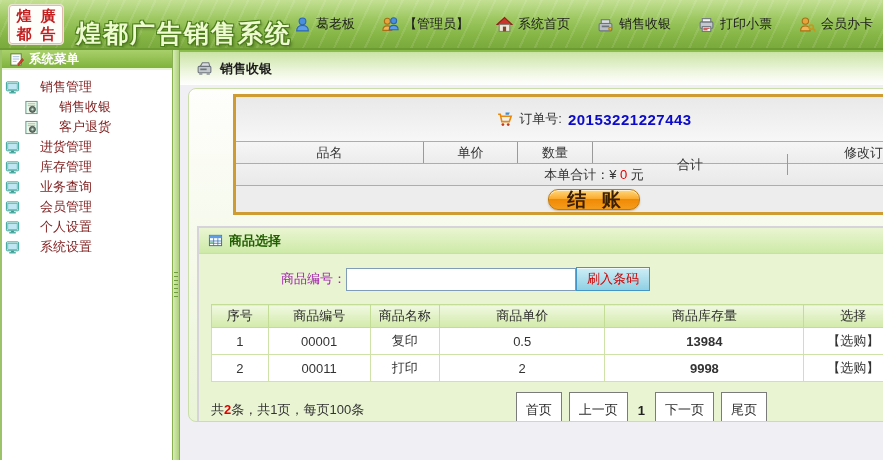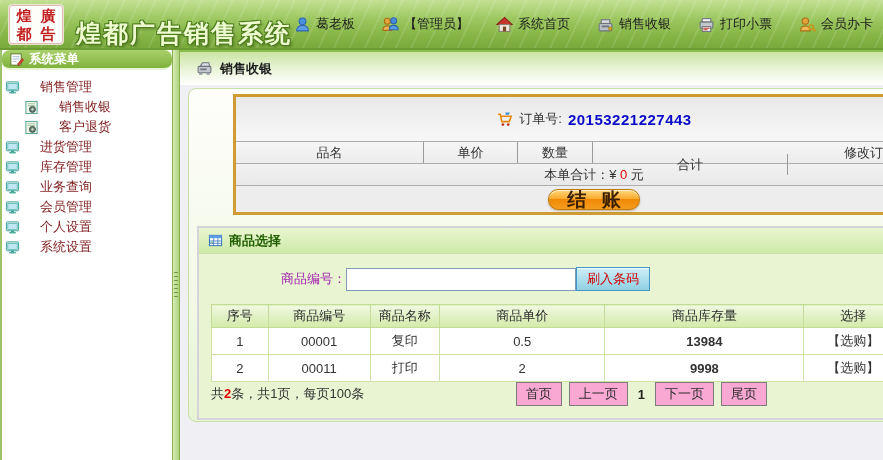--- a/index.html
+++ b/index.html
@@ -23,21 +23,21 @@
   .nav-item { display:flex; align-items:center; gap:5px; cursor:pointer; color:#1d1d1d; white-space:nowrap; }
   .icon16 { width:17px; height:17px; flex:0 0 auto; }
 
   
   .layout { display:flex; height:410px; background:#f0eff4; }
 
   
   .sidebar { width:172px; background:#fff; border-left:2px solid #9cc26a; }
   .sidebar-header { height:20px; display:flex; align-items:center; gap:5px; padding-left:7px;
     background:linear-gradient(180deg,#a9d06b 0%,#7fb23c 100%);
-    border-bottom:2px solid #e7f5d5; color:#fff; font-weight:bold; font-size:12.5px;border-radius:8px; }
+    border-bottom:2px solid #e7f5d5; color:#fff; font-weight:bold; font-size:12.5px; }
   .menu { padding-top:7px; }
   .menu-item { display:flex; align-items:center; gap:20px; height:20px; padding-left:3px;
     cursor:pointer; color:#7f1d1d; font-size:13px; }
   .menu-item.sub { padding-left:22px; }
   .icon15 { width:15px; height:15px; flex:0 0 auto; }
 
   
   .splitter { width:8px; background:linear-gradient(90deg,#d8ecb7,#aed17c);
     border-left:1px solid #8ab151; border-right:1px solid #8ab151; position:relative; }
   .grip { position:absolute; left:1px; right:1px; top:222px; height:28px;
@@ -87,25 +87,25 @@
     background:linear-gradient(180deg,#cdeef7 0%,#8fd0e2 100%); box-shadow:inset 0 1px 0 rgba(255,255,255,.7); }
   table.products { border-collapse:collapse; background:#fff; }
   table.products th { font-weight:normal; color:#2c2c2c; height:23px;
     background:linear-gradient(180deg,#f0f9e1 0%,#d2eaaa 100%); border:1px solid #c3dc96; }
   table.products td { height:27px; text-align:center; color:#333; border:1px solid #cfe3a8; background:#fff; }
   td.stock { color:#1515cc; font-weight:bold; }
   td.action { color:#2a7a00; cursor:pointer; white-space:nowrap; overflow:hidden; }
   .pc1{width:58px;} .pc2{width:104px;} .pc3{width:71px;} .pc4{width:170px;} .pc5{width:204px;} .pc6{width:100px;}
 
   
-  .pagination-row { display:flex; align-items:center; width:556px; }
+  .pagination-row { display:flex; align-items:center; width:556px; margin-top:10px; }
   .page-summary { color:#333; }
   .page-summary .red { color:#e00000; font-weight:bold; }
   .page-btns { margin-left:auto; display:flex; align-items:center; gap:7px; }
-  .page-btn { border:1px solid #7b7b7b; background:#f9a8d4; padding:2px 9px; font-size:13px;
+  .page-btn { border:1px solid #7b7b7b; background:#ffffff; padding:8px 9px; font-size:13px;
     font-family:inherit; color:#2c2c2c; cursor:pointer;text-align:center; }
   .page-current { font-weight:bold; margin:0 3px; }
 </style>
 </head>
 <body>
 
 <div class="header">
   <div class="stripes"></div>
   <div class="logo">
     <span>煌</span>

